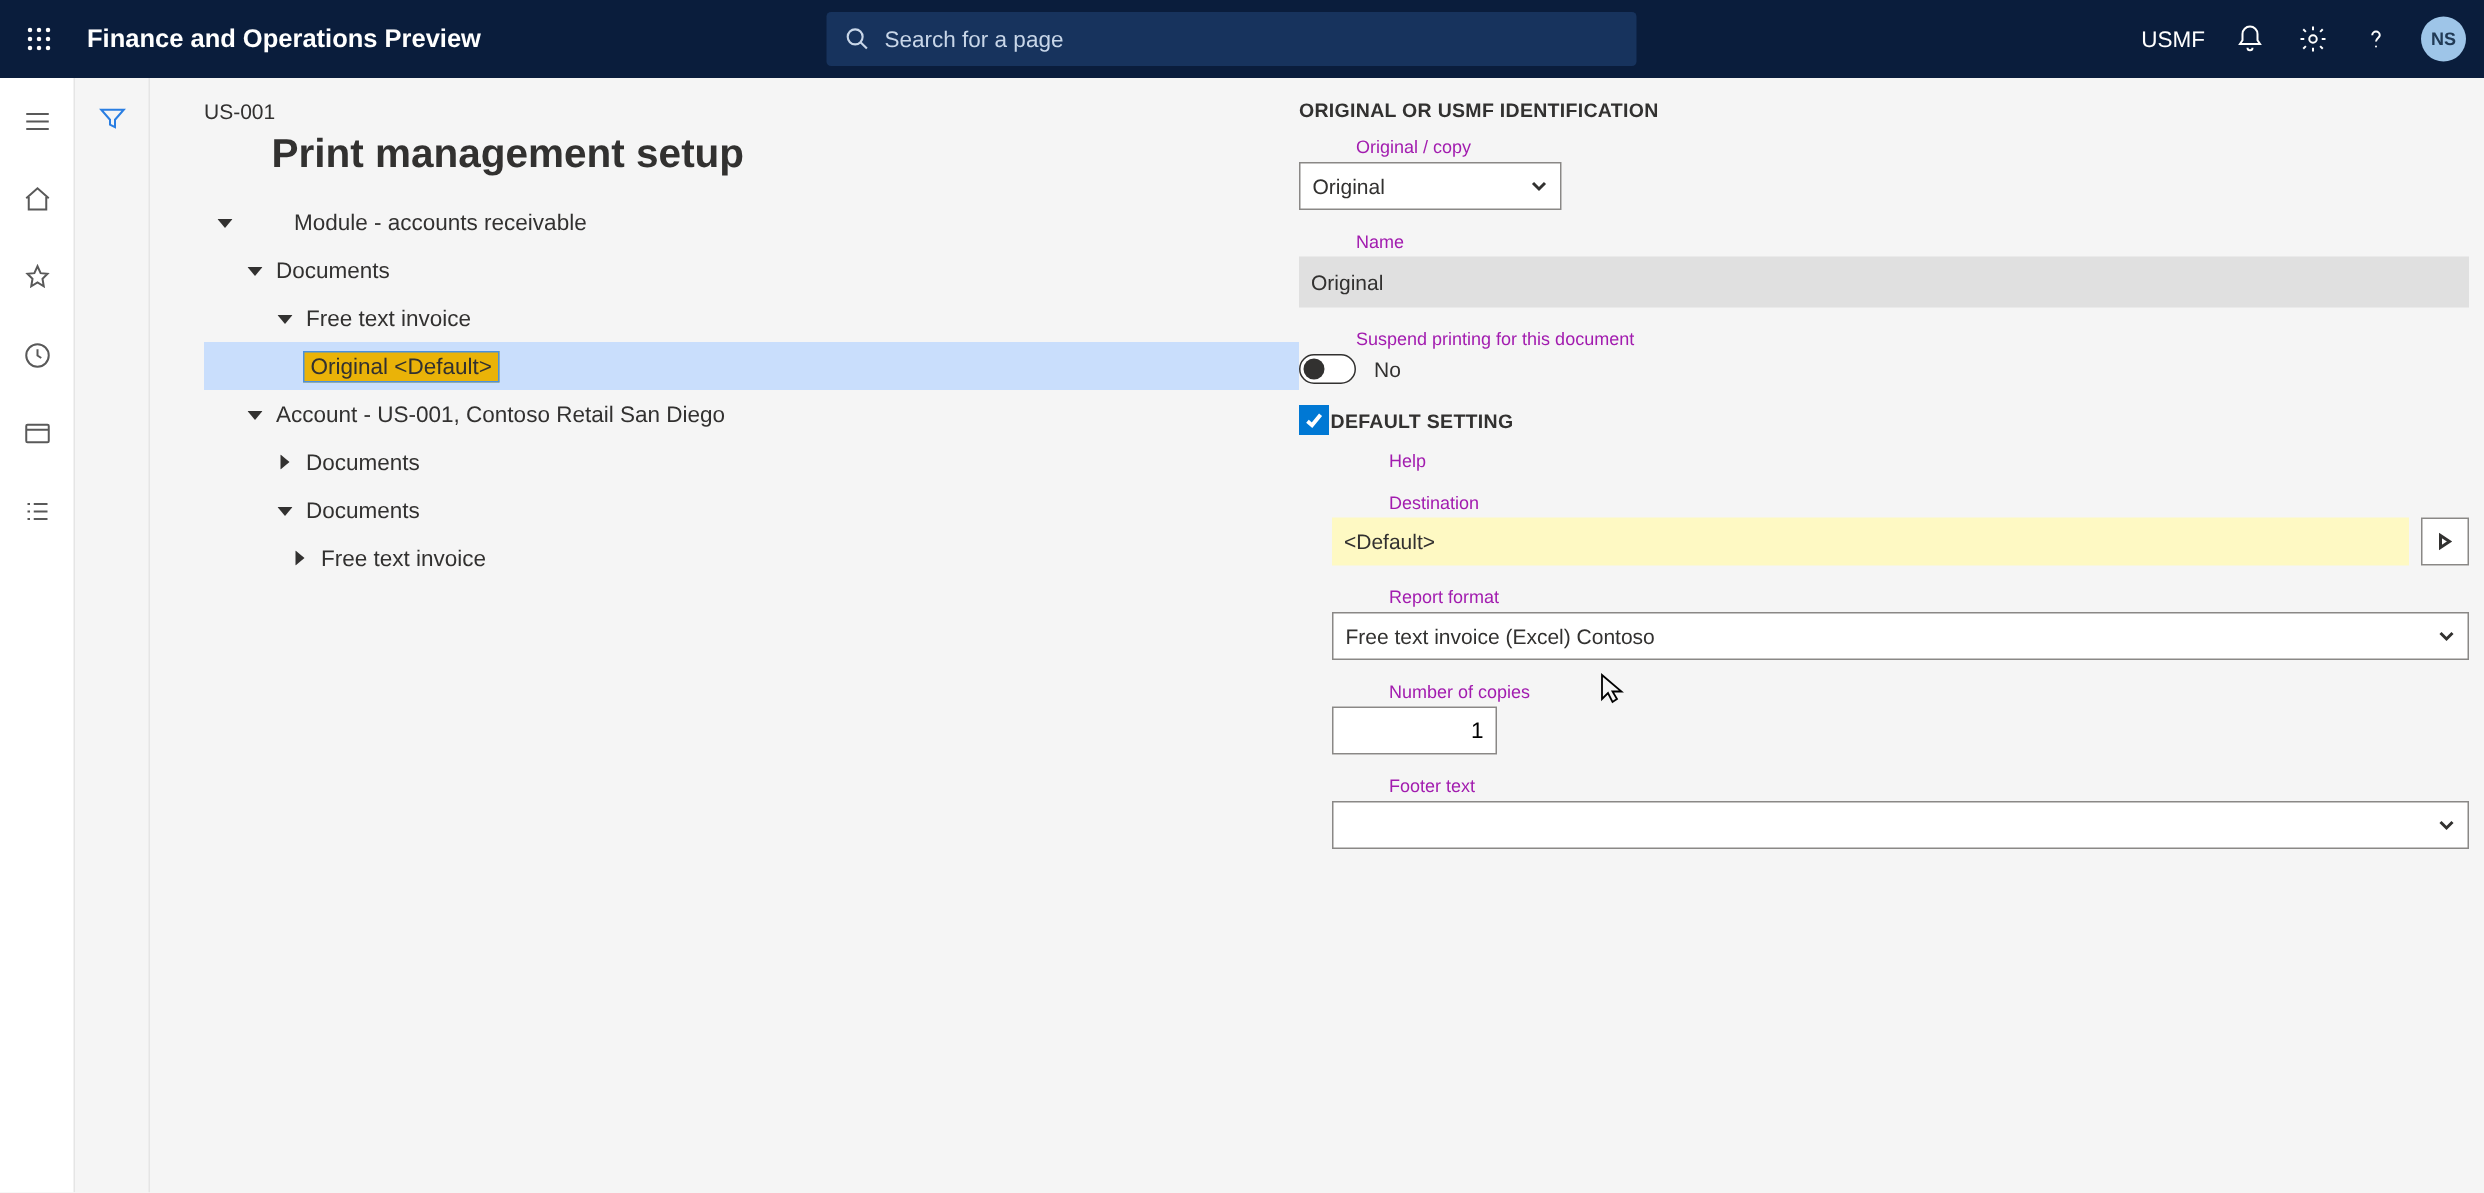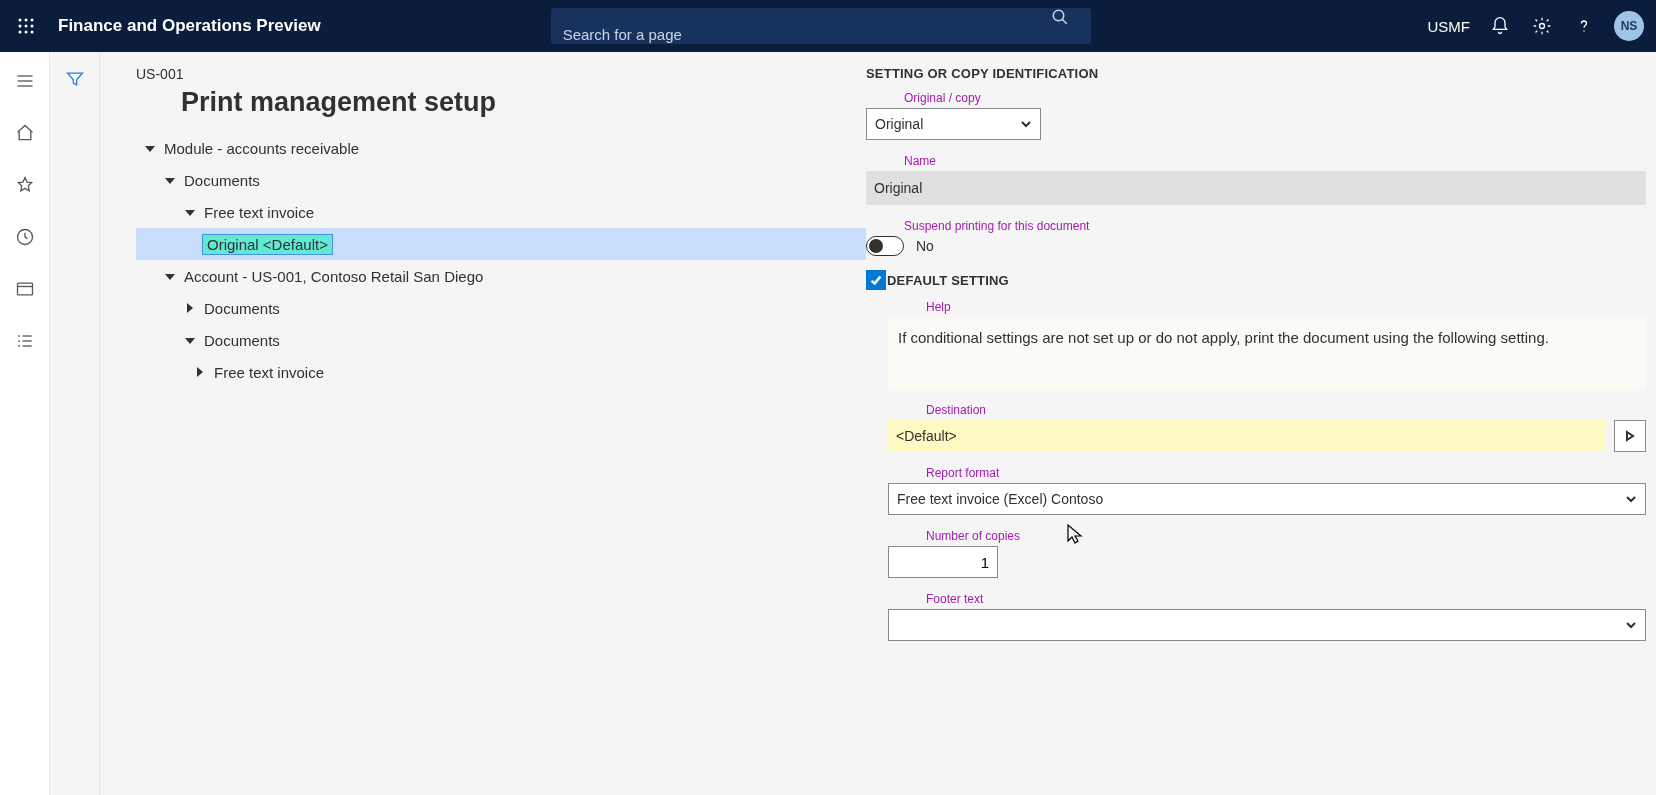--- a/index.html
+++ b/index.html
@@ -4,21 +4,21 @@
 <style>
   * { box-sizing: border-box; margin: 0; padding: 0; }
   html, body { height: 100%; width: 100%; font-family: "Segoe UI", Arial, sans-serif; font-size: 14px; color: #323130; background: #f5f5f5; overflow: hidden; }
 
   
   .topbar { height: 52px; background: #0a1d3c; color: #fff; display: flex; align-items: center; padding: 0 12px; }
   .waffle { width: 28px; height: 28px; display:flex; align-items:center; justify-content:center; cursor:pointer; }
   .waffle svg { fill:#fff; }
   .app-title { margin-left: 18px; font-size: 17px; font-weight: 600; }
   .searchbox-wrap { flex: 0 0 auto; margin-left: 230px; }
-  .searchbox { width: 540px; height: 36px; background: #17335d; border-radius: 3px; display:flex; align-items:flex-end; padding:0 12px; color:#c8d6e8; cursor:text;flex-direction:column; }
+  .searchbox { width: 540px; height: 36px; background: #17335d; border-radius: 3px; display:flex; align-items:center; padding:0 12px; color:#c8d6e8; cursor:text; }
   .searchbox svg { width:18px; height:18px; stroke:#c8d6e8; fill:none; stroke-width:2; margin-right:10px; }
   .searchbox input { background:transparent; border:none; outline:none; color:#fff; font-size:15px; width:100%; }
   .searchbox input::placeholder { color:#c8d6e8; }
   .top-spacer { flex:1; }
   .top-right { display:flex; align-items:center; gap:18px; }
   .company { font-size:15px; }
   .top-icon { width:24px; height:24px; display:flex; align-items:center; justify-content:center; cursor:pointer; }
   .top-icon svg { stroke:#fff; fill:none; stroke-width:1.6; }
   .avatar { width:30px; height:30px; border-radius:50%; background:#9ec5e8; color:#213a55; display:flex; align-items:center; justify-content:center; font-size:12px; font-weight:600; cursor:pointer; }
 
@@ -37,25 +37,25 @@
 
   .breadcrumb { font-size:14px; color:#323130; margin-bottom:5px; }
   .page-title { font-size:27px; font-weight:600; margin-bottom:14px;margin-left:45px; }
 
   
   .tree { font-size:15px; }
   .tree-row { height:32px; display:flex; align-items:center; cursor:pointer; }
   .tree-row .caret { width:16px; height:16px; margin-right:6px; display:flex; align-items:center; justify-content:center; }
   .tree-row.selected { background:#c9defc; }
   .tree-label { white-space:nowrap; }
-  .selected .sel-box { border:1px solid #4990de; padding:1px 4px; background:#5eead4; }
+  .selected .sel-box { border:1px solid #4990de; padding:1px 4px; background:#eab308; }
   .caret svg { width:10px; height:10px; fill:#323130; }
   .caret.collapsed svg { transform: none; }
   
-  .ind0 { padding-left: 6px; }
+  .ind0 { padding-left: 6px; gap: 32px; }
   .ind1 { padding-left: 26px; }
   .ind2 { padding-left: 46px; }
   .ind3 { padding-left: 66px; }
 
   
   .section-title { font-size:13px; font-weight:700; letter-spacing:0.2px; color:#323130; margin-bottom:10px; }
   .field-label { font-size:12px; color:#a21caf; margin-bottom:3px;margin-left:38px; }
   .field { margin-bottom:14px; }
   .select-box { height:32px; border:1px solid #8a8886; background:#fff; display:flex; align-items:center; justify-content:space-between; padding:0 8px; width:175px; cursor:pointer; }
   .select-box.wide { width:100%; }
@@ -249,21 +249,21 @@
               <svg viewBox="0 0 10 10">
                 <polygon points="2,0 8,5 2,10"></polygon>
               </svg>
             </span>
           <span class="tree-label">Free text invoice</span>
         </div>
       </div>
     </div>
 
     <div class="content-right">
-      <div class="section-title">SETTING OR COPY IDENTIFICATION</div>
+      <div class="section-title">ORIGINAL OR USMF IDENTIFICATION</div>
 
       <div class="field">
         <div class="field-label">Original / copy</div>
         <div class="select-box">
           <span>Original</span>
           <span class="chev">
               <svg viewBox="0 0 12 12">
                 <polyline points="2,4 6,8 10,4"></polyline>
               </svg>
             </span>
@@ -292,21 +292,20 @@
           <svg viewBox="0 0 16 16" width="14" height="14">
               <polyline points="3,9 6.5,12 13,4"></polyline>
             </svg>
         </div>
         <div class="section-title" style="margin:0">DEFAULT SETTING</div>
       </div>
 
       <div class="indent-block">
         <div class="field">
           <div class="field-label">Help</div>
-          <div class="help-box">If conditional settings are not set up or do not apply, print the document using the following setting.</div>
         </div>
 
         <div class="field">
           <div class="field-label">Destination</div>
           <div class="dest-row">
             <div class="dest-value">
                 <span>&lt;Default&gt;</span>
               </div>
             <div class="icon-btn">
               <svg viewBox="0 0 12 12">

